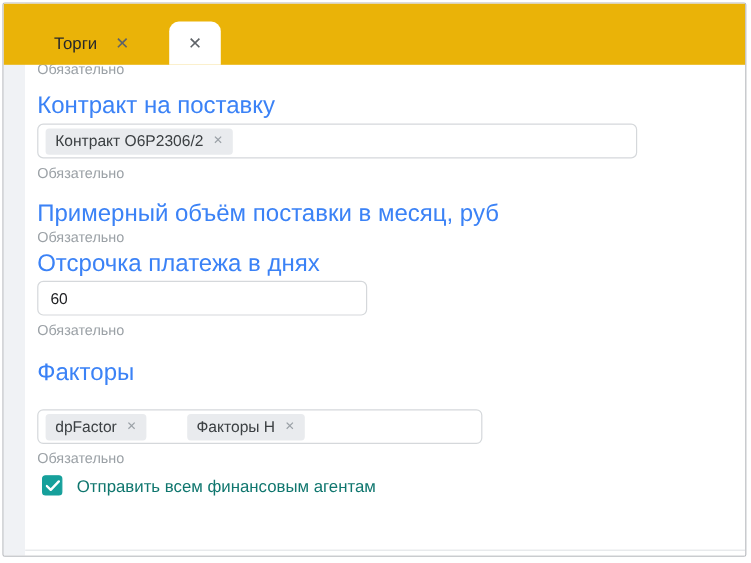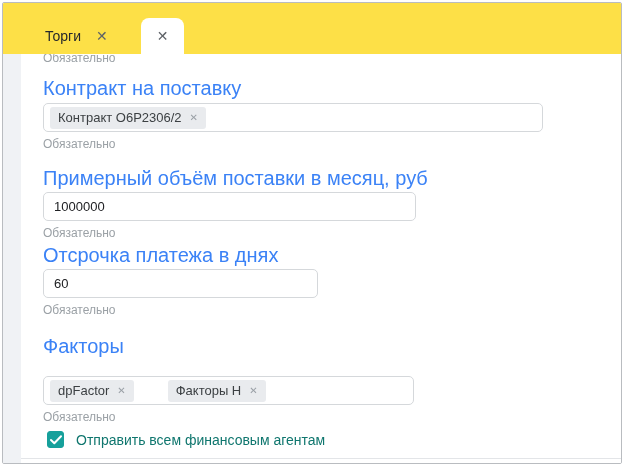--- a/index.html
+++ b/index.html
@@ -24,21 +24,21 @@
     width: 18px;
     background: #f0f2f5;
     z-index: 1;
   }
 
   
   .tabbar {
     position: absolute;
     top: 0; left: 0; right: 0;
     height: 51px;
-    background: #fde047;
+    background: #eab308;
     display: flex;
     align-items: flex-end;
     padding-left: 26px;
     z-index: 3;
   }
   .tab {
     display: flex;
     align-items: center;
     gap: 15px;
     height: 36px;
@@ -57,21 +57,21 @@
     color: #5f6368;
     font-weight: 400;
     cursor: pointer;
   }
 
   
   .content {
     position: absolute;
     top: 51px; left: 18px; right: 0; bottom: 0;
     background: #fff;
-    padding-left: 22px;
+    padding-left: 10px;
     z-index: 2;
   }
 
   .hint {
     font-size: 12px;
     color: #9ba1a6;
     line-height: 14px;
     margin-top: 5px;
   }
   .hint-top { margin-top: -3px; }
@@ -193,21 +193,20 @@
     <div class="label l1">Контракт на поставку</div>
     <div class="inputbox w-xl">
       <span class="chip">
         <span>Контракт О6Р2306/2</span>
         <span class="chip-x">✕</span>
       </span>
     </div>
     <div class="hint">Обязательно</div>
 
     <div class="label l2">Примерный объём поставки в месяц, руб</div>
-    <input class="text-input w-md" type="text" value="1000000" style="">
     <div class="hint">Обязательно</div>
 
     <div class="label l3">Отсрочка платежа в днях</div>
     <input class="text-input w-sm" type="text" value="60" style="">
     <div class="hint">Обязательно</div>
 
     <div class="label l4">Факторы</div>
     <div class="inputbox w-lg mt10">
       <span class="chip">
         <span>dpFactor</span>

